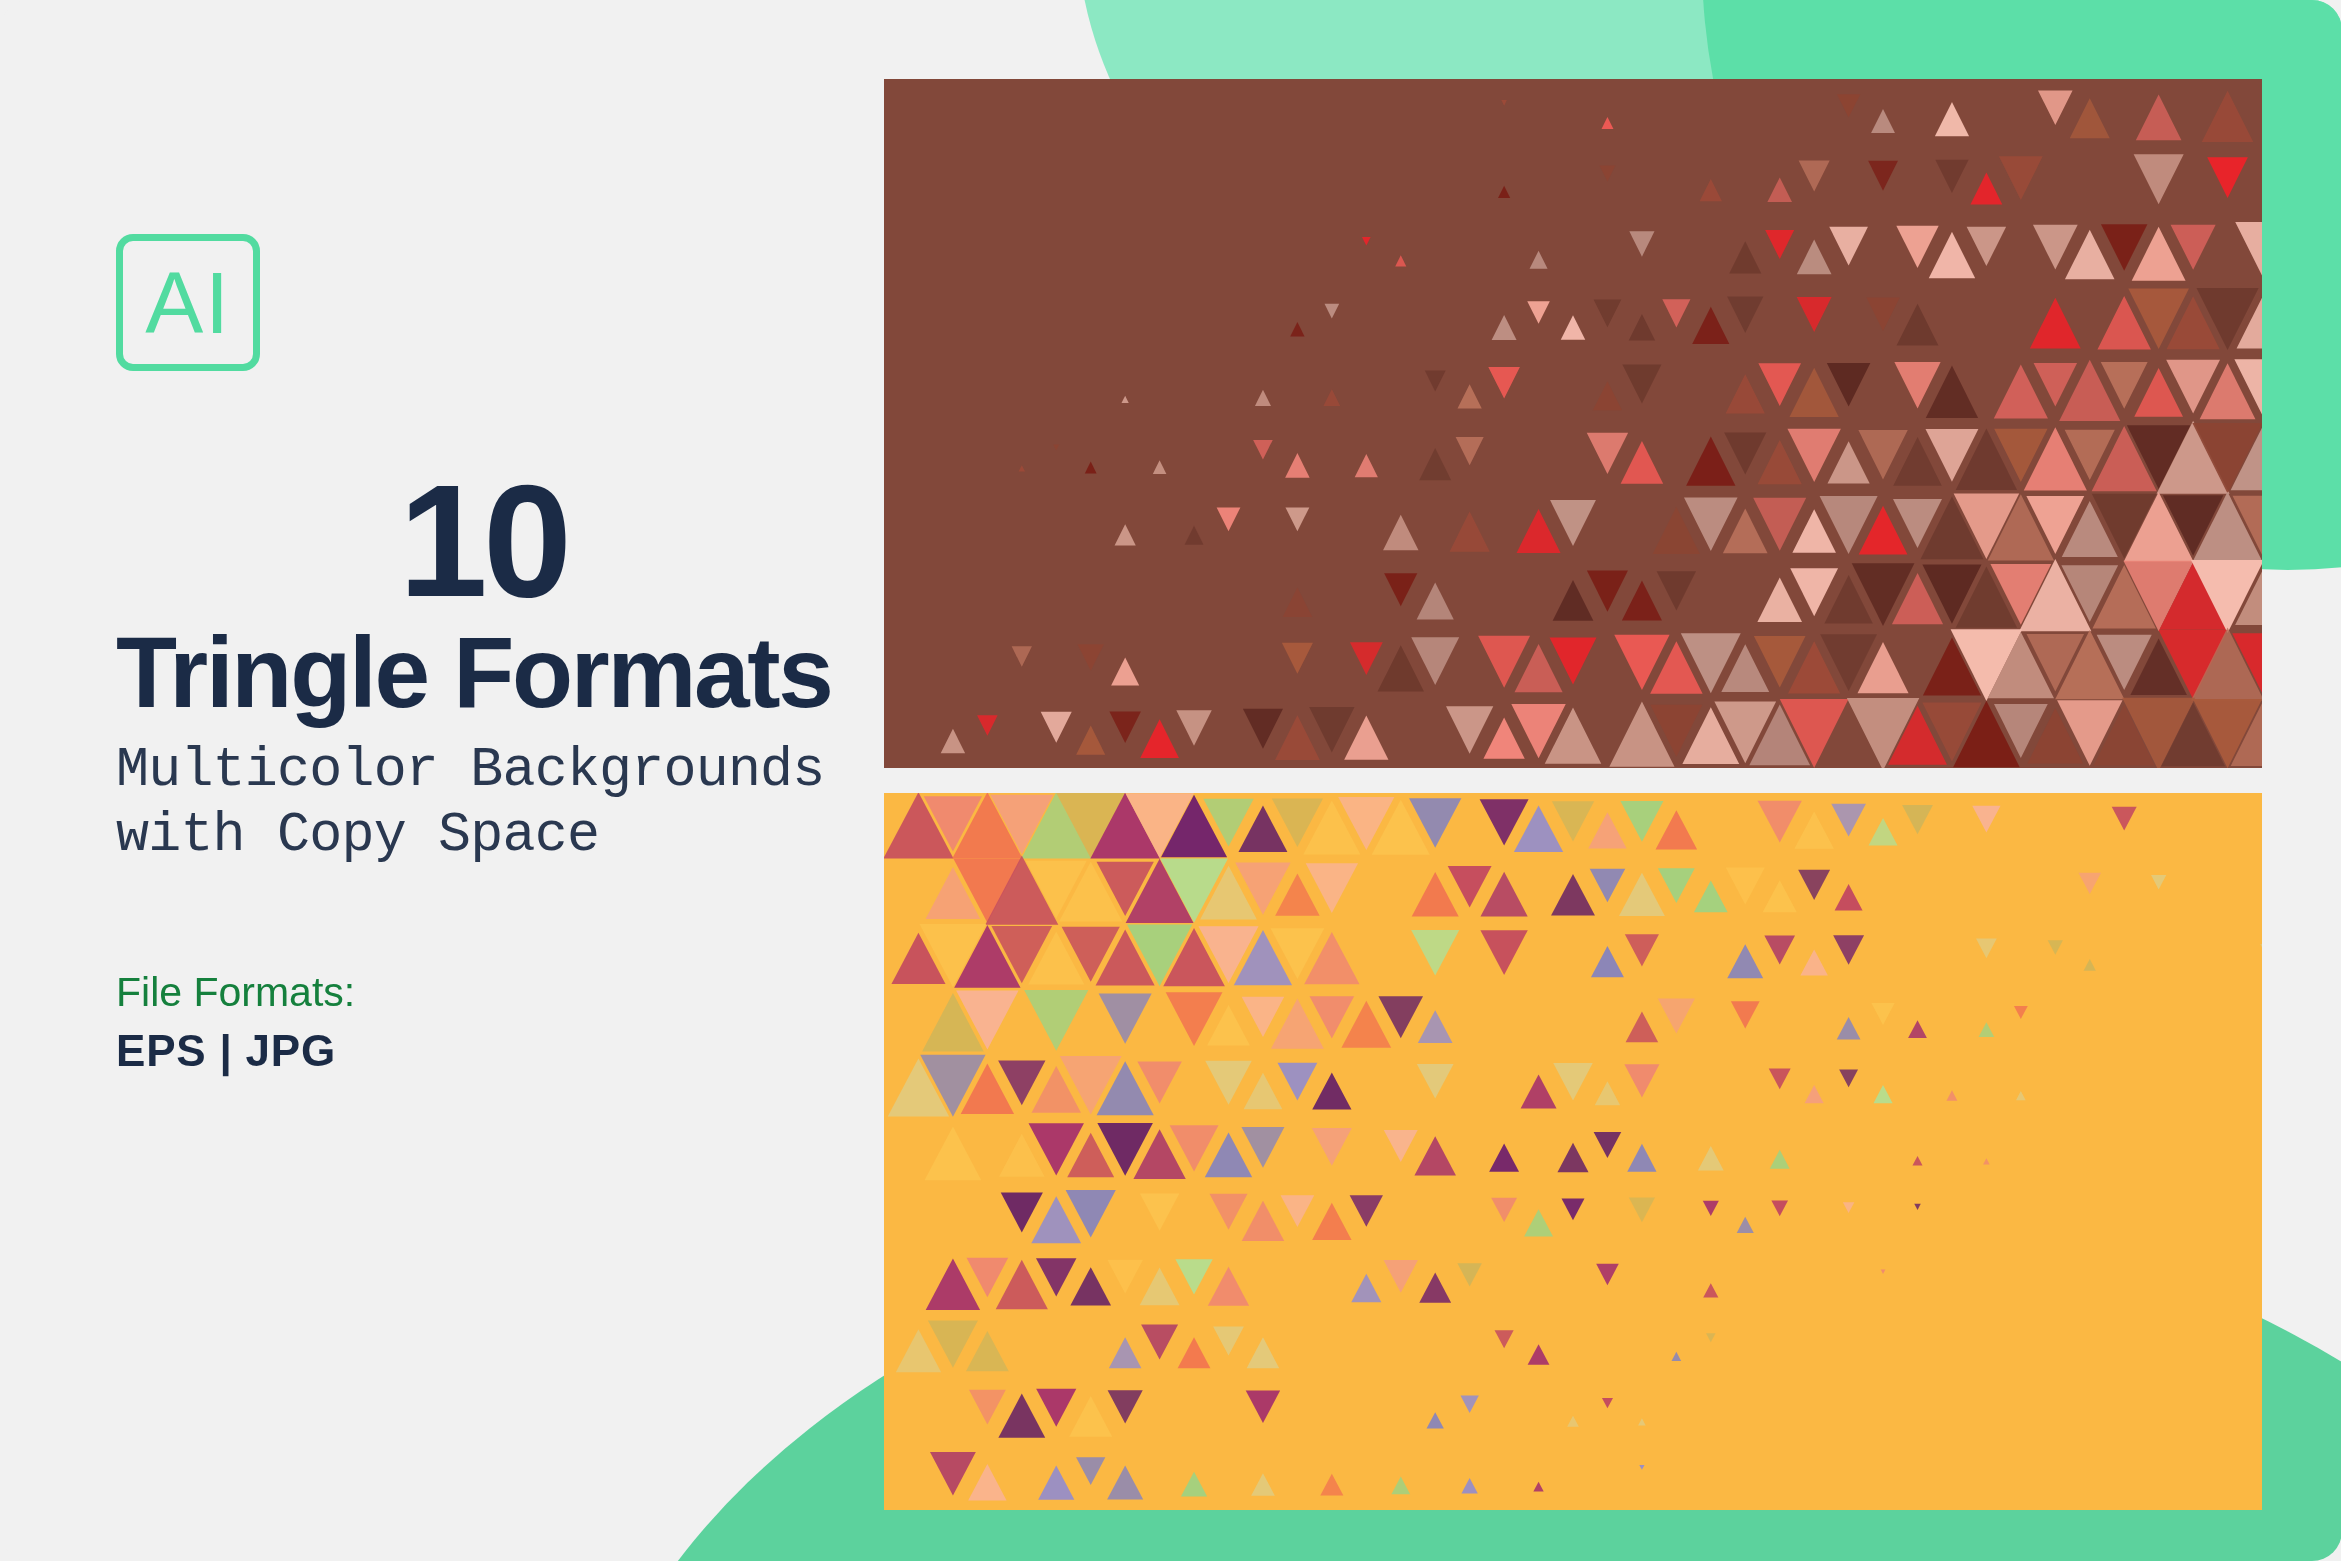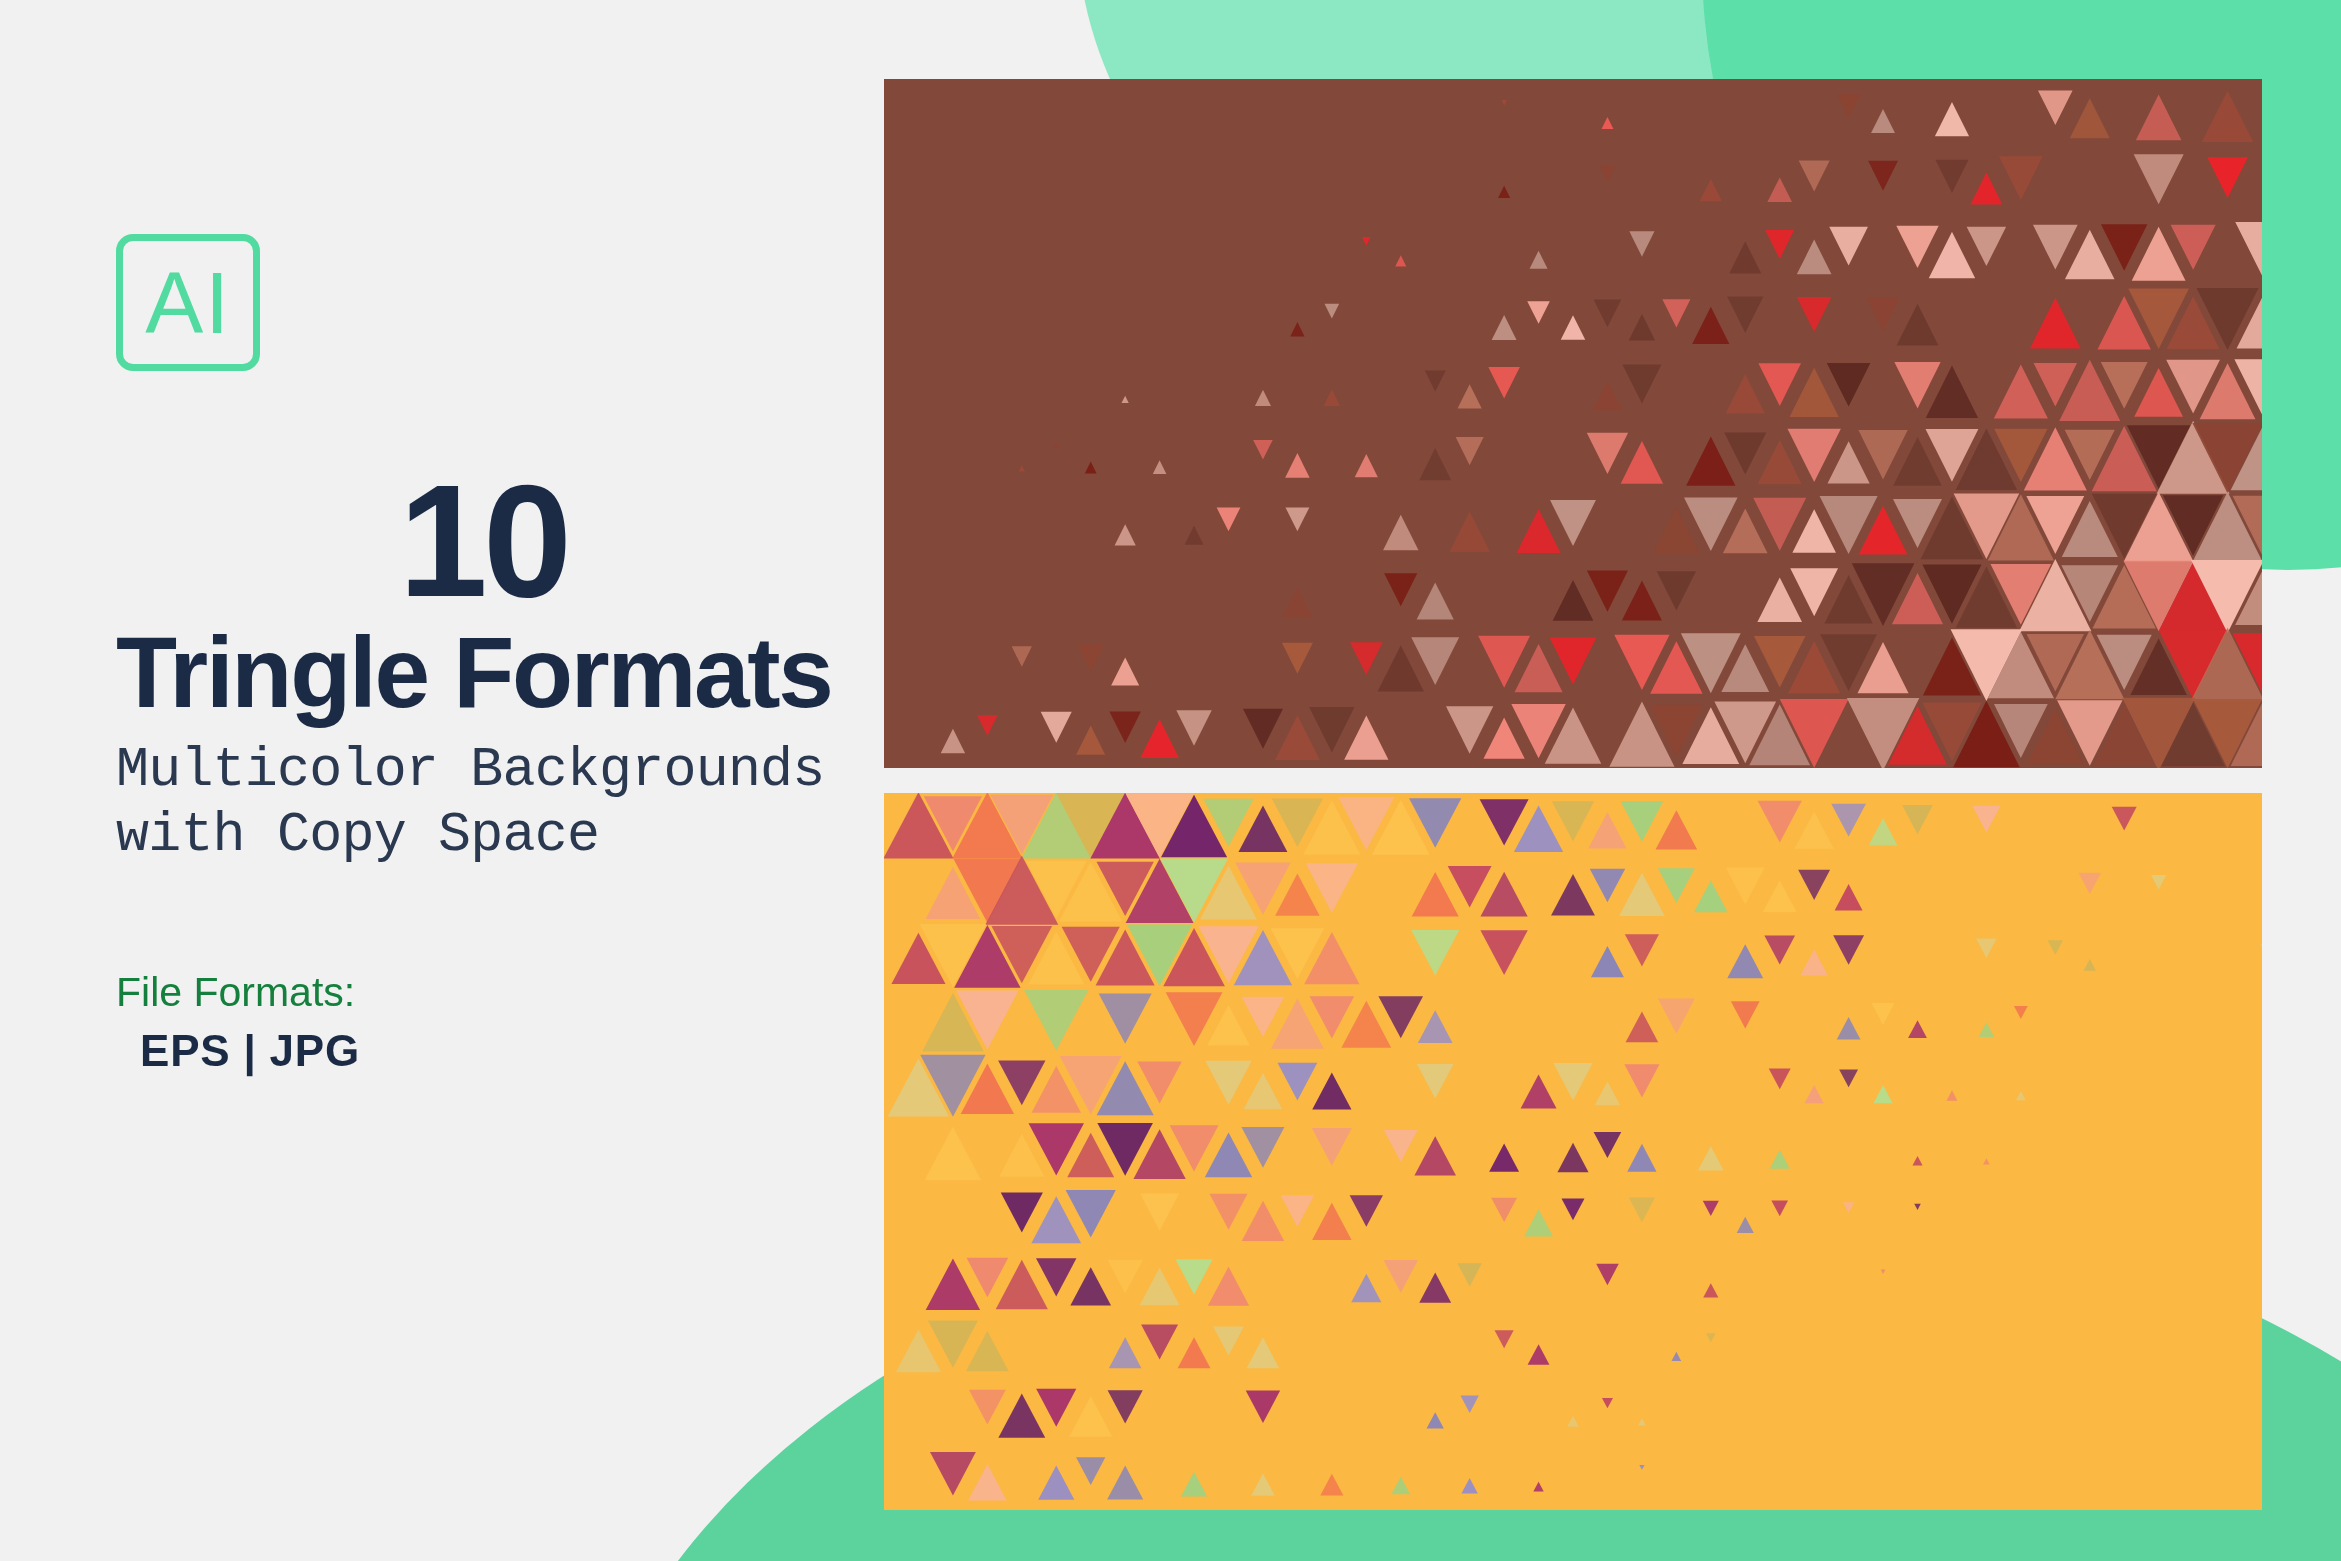--- a/index.html
+++ b/index.html
@@ -7,20 +7,21 @@
     width: 2342px; height: 1561px;
     overflow: hidden;
     background: #f1f1f1;
     font-family: "Liberation Sans", sans-serif;
   }
   #stage {
     position: relative;
     width: 2342px; height: 1561px;
     background: #f1f1f1;
     overflow: hidden;
+    border-radius: 30px;
   }
 
   
   .blob { position: absolute; border-radius: 50%; }
   #blob-mint-top {
     left: 1077px; top: -593px;
     width: 1483px; height: 1038px;
     background: #8ce8c3;
   }
   #blob-green-topright {
@@ -114,21 +115,20 @@
     letter-spacing: 0px;
     font-family: "Liberation Sans", sans-serif;
   }
   #formats-value {
     color: #1b2b46;
     font-size: 44px;
     font-weight: 700;
     margin-top: 9.4px;
     letter-spacing: 0.8px;
     font-family: "Liberation Sans", sans-serif;
-    margin-left: 24px;
   }
 
   #volume-badge {
     display: inline-block;
     margin-top: 100px;
     background: #4fd39b;
     color: #ffffff;
     border-radius: 47px;
     padding: 14px 34px 16.4px 34px;
     font-size: 33px;

